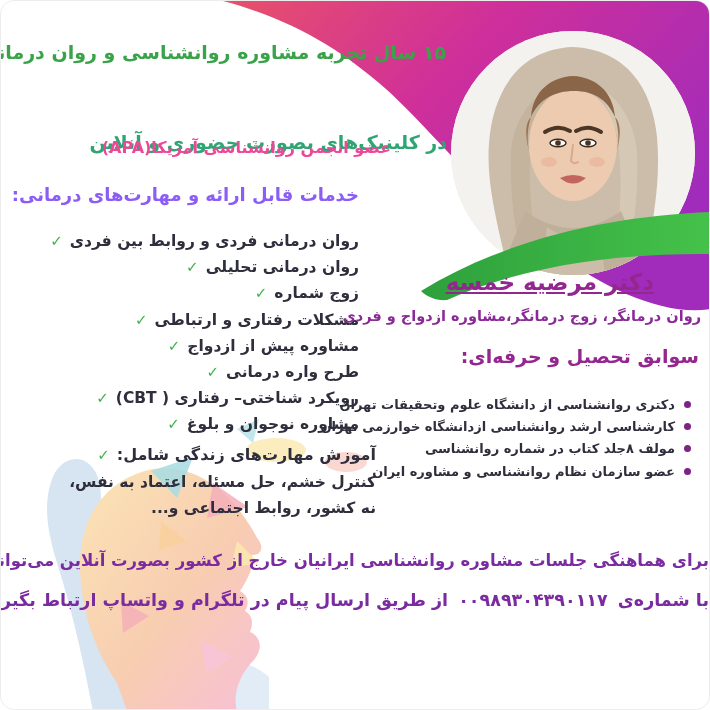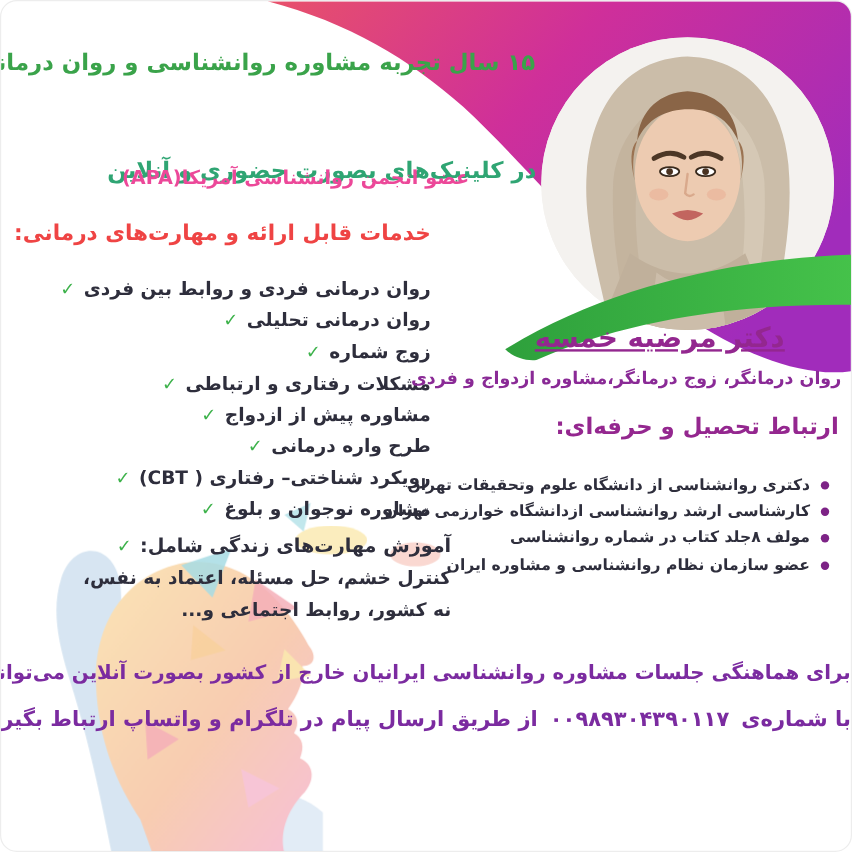--- a/index.html
+++ b/index.html
@@ -12,21 +12,21 @@
   .bg-art{z-index:0;}
   .portrait{
     position:absolute;left:450px;top:30px;width:244px;height:244px;border-radius:50%;
     overflow:hidden;z-index:1;background:#f4f2ef;
   }
   .swoosh-art{z-index:2;}
   .txt{position:absolute;z-index:3;direction:rtl;white-space:nowrap;font-weight:bold;}
   .exp-line   {top:40px;right:263px;font-size:19px;color:#3aa34a;}
   .clinic-line{top:94px;right:262px;font-size:19px;color:#2fa573;margin-top:36px;}
   .apa-line   {top:137px;right:318px;font-size:16px;color:#ec4899;}
-  .svc-head   {top:183px;right:350px;font-size:18px;color:#ef4444;}
+  .svc-head   {top:183px;right:350px;font-size:18px;color:#8b5cf6;}
   .svc-list   {top:227px;right:350px;color:#2e2e3c;font-size:15.5px;}
   .svc-item{display:flex;flex-direction:row;align-items:center;gap:7px;height:26.2px;justify-content:flex-start;}
   .check{color:#3db24b;font-size:15px;font-weight:bold;}
   .life-block {top:441px;right:333px;text-align:right;color:#2e2e3c;font-size:15.5px;line-height:26.5px;}
   .life-title{display:flex;align-items:center;gap:7px;justify-content:flex-start;font-size:16px;}
   .doc-name   {top:268px;right:55px;font-size:23px;color:#93278f;text-decoration:underline;}
   .doc-roles  {top:307px;right:8px;font-size:14.5px;color:#8a2a96;}
   .cred-head  {top:344px;right:10px;font-size:19px;color:#94278f;}
   .cred-list  {top:392px;right:18px;color:#2e2e3c;font-size:13px;}
   .cred-item{display:flex;align-items:center;gap:9px;height:22.4px;justify-content:flex-start;}
@@ -162,21 +162,21 @@
     <div class="life-title">
       <span>آموزش مهارت‌های زندگی شامل:</span>
       <span class="check">✓</span>
     </div>
     <div>کنترل خشم، حل مسئله، اعتماد به نفس،</div>
     <div>نه کشور، روابط اجتماعی و...</div>
   </div>
 
   <div class="txt doc-name">دکتر مرضیه خمسه</div>
   <div class="txt doc-roles">روان درمانگر، زوج درمانگر،مشاوره ازدواج و فردی</div>
-  <div class="txt cred-head">ارتباط تحصیل و حرفه‌ای:</div>
+  <div class="txt cred-head">سوابق تحصیل و حرفه‌ای:</div>
   <div class="txt cred-list">
     <div class="cred-item">
       <span class="dot"></span>
       <span>دکتری روانشناسی از دانشگاه علوم وتحقیقات تهران</span>
     </div>
     <div class="cred-item">
       <span class="dot"></span>
       <span>کارشناسی ارشد روانشناسی ازدانشگاه خوارزمی تهران</span>
     </div>
     <div class="cred-item">

